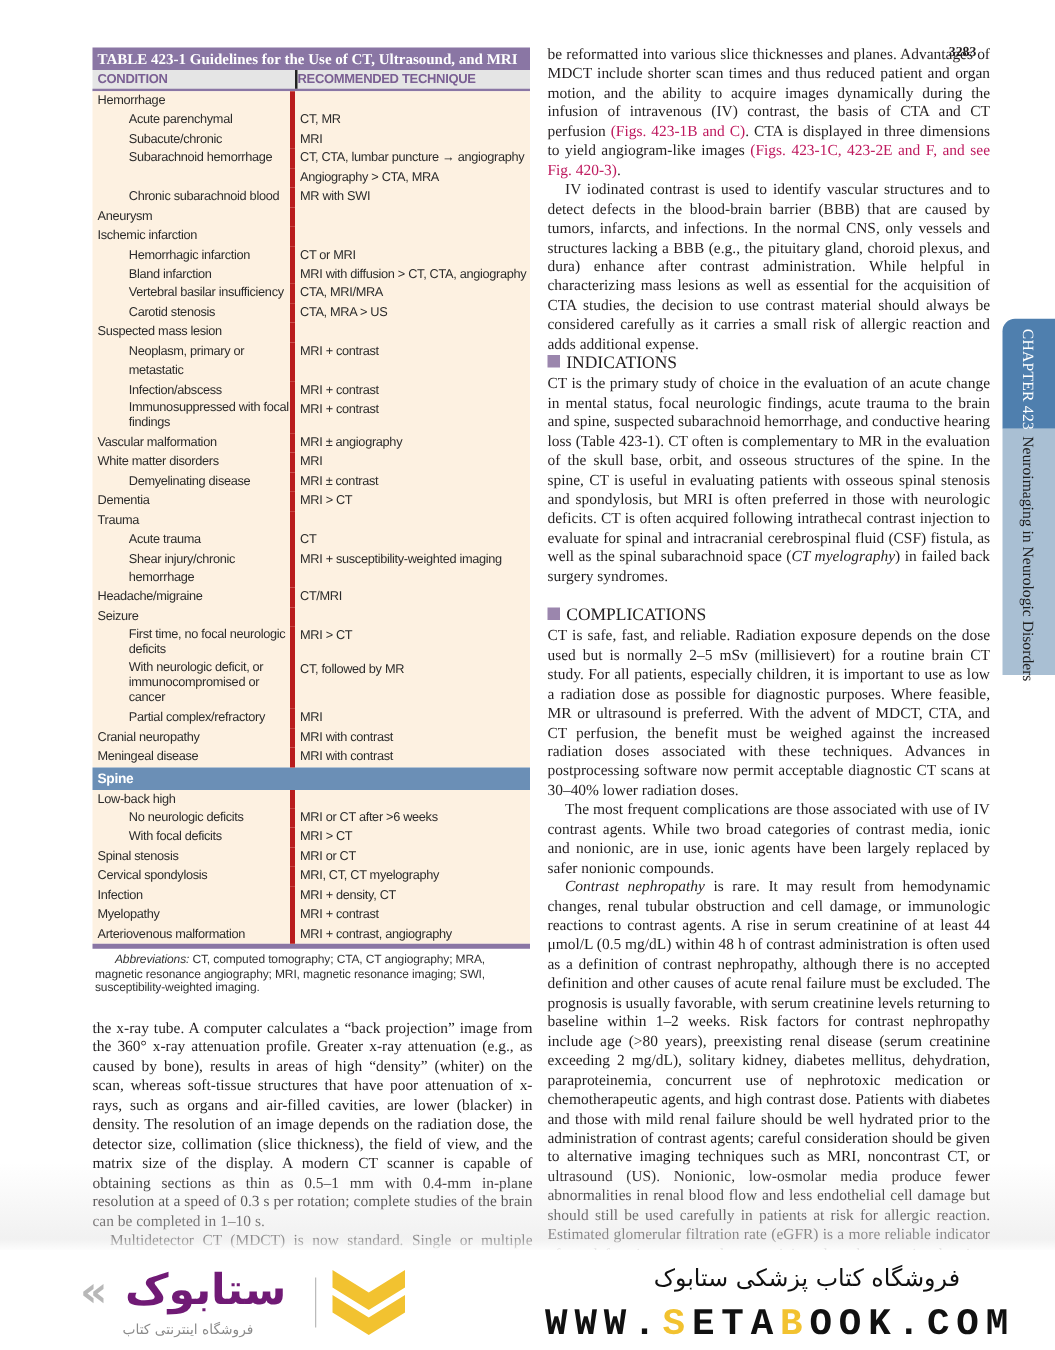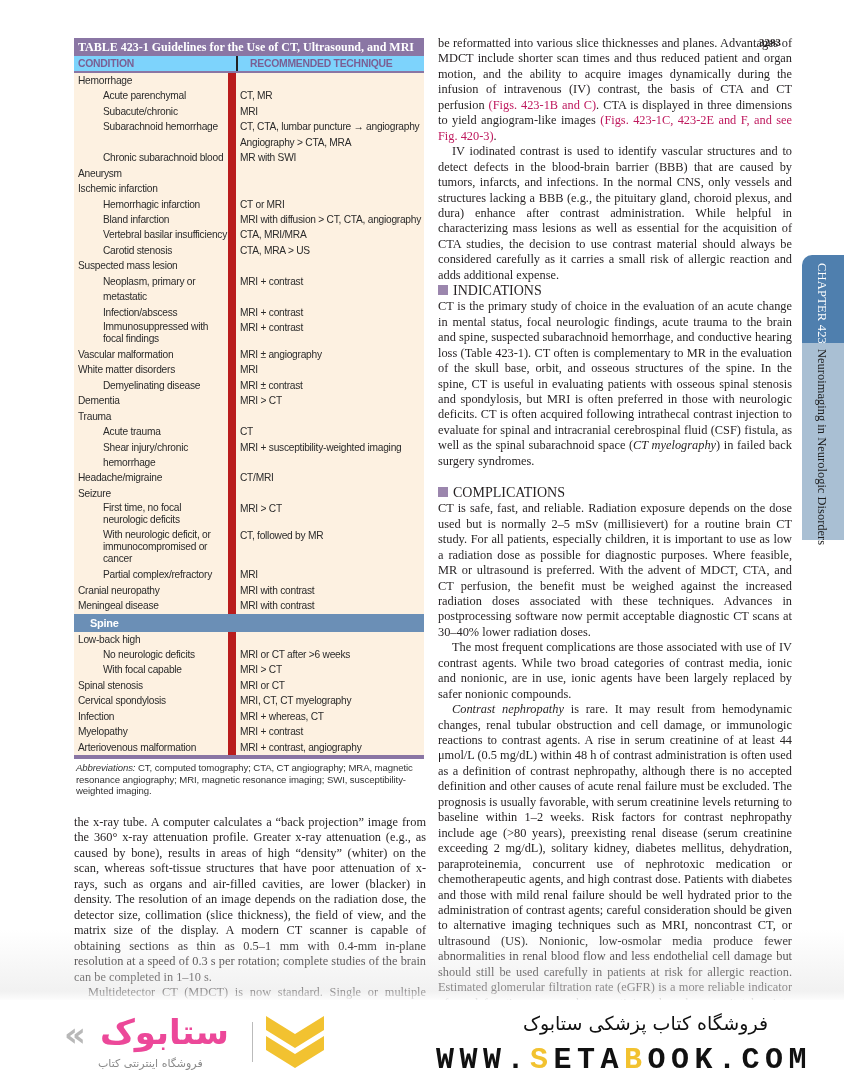--- a/index.html
+++ b/index.html
@@ -7,34 +7,34 @@
          font-family:"Liberation Serif", serif; color:#231f20; }
   .page { position:absolute; left:0; top:0; width:844px; height:1000px; overflow:hidden; }
   .fade { position:absolute; left:0; top:930px; width:844px; height:72px;
           background:linear-gradient(to bottom, rgba(255,255,255,0) 0%, rgba(230,230,230,0.55) 85%, rgba(255,255,255,1) 100%); pointer-events:none; }
 
   
   .tbl { position:absolute; left:74px; top:38px; width:350px; font-family:"Liberation Sans", sans-serif;
          font-size:10.2px; letter-spacing:-0.25px; color:#2b2b2b; }
   .tbl-title { background:#8a76a4; color:#fff; font-family:"Liberation Serif", serif; font-weight:bold;
                font-size:12px; padding:2px 4px 1px 4px; height:15px; line-height:15px; letter-spacing:0; }
-  .tbl-head { display:flex; background:#7dd3fc; color:#7a5f93; font-weight:bold; font-size:10.4px;
+  .tbl-head { display:flex; background:#e5e5e5; color:#7a5f93; font-weight:bold; font-size:10.4px;
               height:15px; line-height:15px; border-bottom:2px solid #8a76a4; }
   .tbl-head .c1 { width:158px; padding-left:4px; border-right:2px solid #222; }
-  .tbl-head .c2 { padding-left:12px; }
+  .tbl-head .c2 { padding-left:0; }
   .tbl-body { background:#fdf1e1; }
   .row { display:flex; min-height:15.45px; }
-  .row .c1 { width:158px; padding-left:4px; border-right:8px solid #b91c1c; line-height:15.4px; box-sizing:border-box; flex:none; width:162px; }
+  .row .c1 { width:158px; padding-left:4px; border-right:4px solid #b91c1c; line-height:15.4px; box-sizing:border-box; flex:none; width:162px; }
   .row .c1.ind { padding-left:29px; }
   .row .c1.wrap { line-height:12px; padding-top:1px; padding-bottom:2px; }
   .row .c2 { padding-left:4px; line-height:15.4px; }
-  .sec { background:#6b8fb6; color:#fff; font-weight:bold; font-size:11px; height:18px; line-height:18px; padding-left:16px; }
+  .sec { background:#6b8fb6; color:#fff; font-weight:bold; font-size:11px; height:18px; line-height:18px; padding-left:4px; }
   .tbl-bottom { height:4px; background:#8a76a4; }
   .abbr { font-size:9.6px; color:#333; line-height:11.6px; padding:3px 2px 0 2px; letter-spacing:-0.1px; }
-  .abbr i { font-style:italic; }
+  .abbr i { font-style:italic;margin-left:16px; }
 
   
   .col { position:absolute; font-size:12.35px; line-height:15.45px; text-align:justify; color:#231f20; }
   .col p { margin:0; text-indent:14px; }
   .col p.noind { text-indent:0; }
   .left-col { left:74px; top:815px; width:352px; }
   .right-col { left:438px; top:36px; width:354px; }
   .blue { color:#be185d; }
   .hdg { font-weight:normal; font-size:14px; margin-top:10px; line-height:16px; text-indent:0 !important; }
   .hdg .sq { display:inline-block; width:10px; height:10px; background:#9b86ad; margin-right:5px; vertical-align:0; }
@@ -44,21 +44,21 @@
   .tab { position:absolute; left:802px; top:255px; width:42px; height:285px; }
   .tab-top { position:absolute; left:0; top:0; width:42px; height:88px; background:#4f7fae; border-top-left-radius:10px; }
   .tab-bot { position:absolute; left:0; top:88px; width:42px; height:197px; background:#a9bfd3; }
   .vt { position:absolute; writing-mode:vertical-rl; font-size:12.5px; white-space:nowrap; }
   .tab-top .vt { left:12px; top:8px; color:#fff; letter-spacing:0.2px; }
   .tab-bot .vt { left:12px; top:6px; color:#1e1e1e; }
 
   
   .footer { position:absolute; left:0; top:1000px; width:844px; height:80px; background:#fff; }
   .logo { position:absolute; left:70px; top:12px; }
-  .logo-text { position:absolute; left:0; top:0; font-family:"DejaVu Sans", sans-serif; font-size:34px; font-weight:bold; color:#ec4899; letter-spacing:-1px; }
+  .logo-text { position:absolute; left:0; top:0; font-family:"DejaVu Sans", sans-serif; font-size:34px; font-weight:bold; color:#701a75; letter-spacing:-1px; }
   .logo-chev { position:absolute; left:-6px; top:2px; font-family:"DejaVu Sans", sans-serif; font-size:34px; color:#b8b8b8; font-weight:bold; }
   .logo-sub { position:absolute; left:28px; top:45px; font-family:"DejaVu Sans", sans-serif; font-size:11px; color:#8a8a8a; white-space:nowrap; direction:rtl; }
   .logo-sep { position:absolute; left:252px; top:22px; width:1px; height:40px; background:#bbb; }
   .logo-mark { position:absolute; left:264px; top:14px; }
   .store-title { position:absolute; right:76px; top:12px; font-family:"DejaVu Sans", sans-serif; font-size:19px; color:#111; direction:rtl; white-space:nowrap; }
   .store-url { position:absolute; left:436px; top:43px; font-family:Liberation Mono, monospace; font-size:30px; letter-spacing:5.5px; color:#111; font-weight:bold; }
   .store-url .y { color:#f2c230; }
 </style>
 </head>
 <body>
@@ -197,34 +197,34 @@
     <div class="tbl-body" id="tbl-spine">
         <div class="row">
           <div class="c1">Low-back high</div>
           <div class="c2"></div>
         </div>
         <div class="row">
           <div class="c1 ind">No neurologic deficits</div>
           <div class="c2">MRI or CT after &gt;6 weeks</div>
         </div>
         <div class="row">
-          <div class="c1 ind">With focal capable</div>
+          <div class="c1 ind">With focal deficits</div>
           <div class="c2">MRI &gt; CT</div>
         </div>
         <div class="row">
           <div class="c1">Spinal stenosis</div>
           <div class="c2">MRI or CT</div>
         </div>
         <div class="row">
           <div class="c1">Cervical spondylosis</div>
           <div class="c2">MRI, CT, CT myelography</div>
         </div>
         <div class="row">
           <div class="c1">Infection</div>
-          <div class="c2">MRI + whereas, CT</div>
+          <div class="c2">MRI + density, CT</div>
         </div>
         <div class="row">
           <div class="c1">Myelopathy</div>
           <div class="c2">MRI + contrast</div>
         </div>
         <div class="row">
           <div class="c1">Arteriovenous malformation</div>
           <div class="c2">MRI + contrast, angiography</div>
         </div>
       </div>

